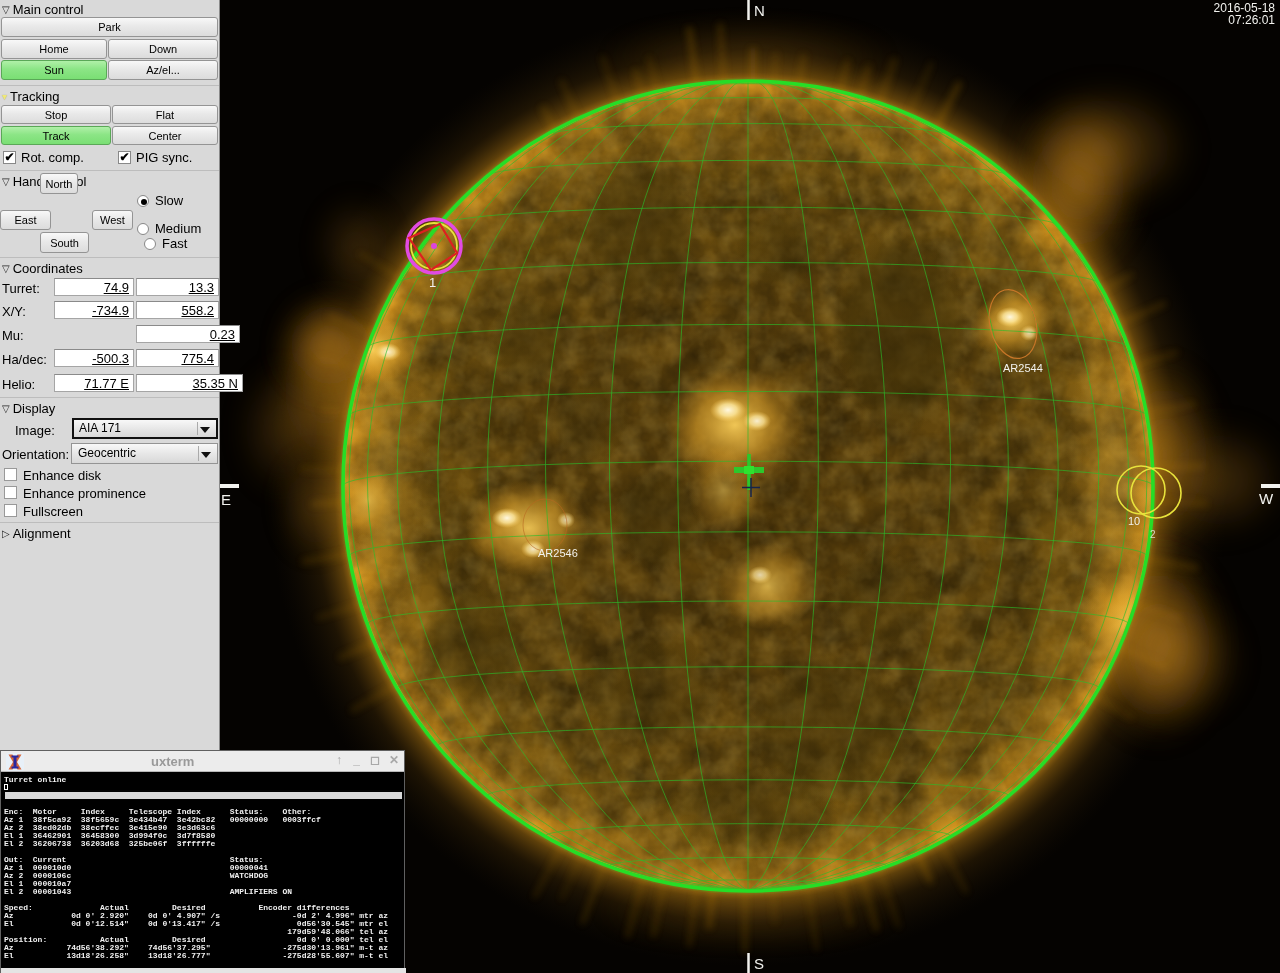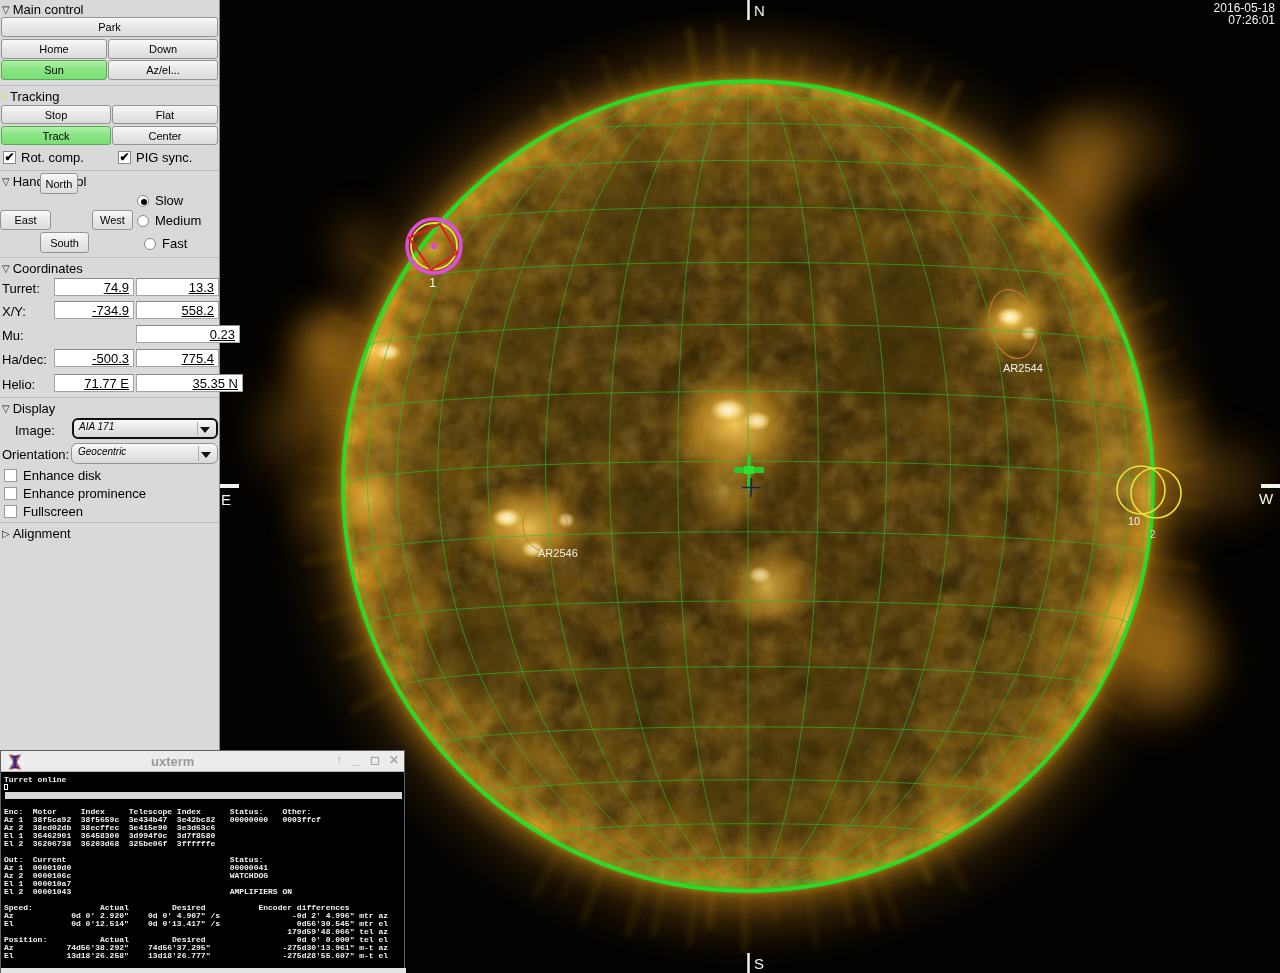--- a/index.html
+++ b/index.html
@@ -4,28 +4,28 @@
 *{box-sizing:border-box;}
 body{font-family:"Liberation Sans",sans-serif;}
 #panel{position:absolute;left:0;top:0;width:220px;height:973px;background:#d9d9d9;border-right:1px solid #8a8a8a;}
 .hdr{position:absolute;left:2px;font-size:13px;color:#000;white-space:nowrap;}
 .tri{display:inline-block;margin-right:3px;font-size:10px;color:#222;position:relative;top:-1px;}
 .btn{position:absolute;background:linear-gradient(#f8f8f8,#e9e9e9 45%,#dcdcdc);border:1px solid #949494;border-radius:3px;font-size:11px;color:#000;text-align:center;display:flex;align-items:center;justify-content:center;}
 .btn.green{background:linear-gradient(#b0f0a8,#8ce586 45%,#7adf74);border-color:#5aa857;}
 .sep{position:absolute;left:0;width:219px;height:1px;background:#bdbdbd;}
 .cbrow{position:absolute;font-size:13px;color:#000;display:flex;align-items:center;white-space:nowrap;}
 .cb{width:13px;height:13px;background:#fff;border:1px solid #888;margin-right:5px;font-size:12px;line-height:11px;color:#000;text-align:center;display:inline-block;font-weight:bold;}
-.cbrow2{position:absolute;font-size:13px;color:#000;display:flex;align-items:center;white-space:nowrap;}
+.cbrow2{position:absolute;font-size:13px;color:#000;display:flex;white-space:nowrap;}
 .cbe{width:13px;height:13px;background:#fff;border:1px solid #999;margin-right:6px;display:inline-block;}
 .radiorow{position:absolute;font-size:13px;color:#000;display:flex;align-items:center;white-space:nowrap;}
 .radio{width:12px;height:12px;border-radius:50%;background:#fff;border:1px solid #888;margin-right:6px;display:inline-block;position:relative;}
 .radio.sel::after{content:"";position:absolute;left:3px;top:3px;width:6px;height:6px;border-radius:50%;background:#000;}
 .lbl{position:absolute;font-size:13px;color:#000;white-space:nowrap;}
 .entry{position:absolute;height:18px;background:#fff;border:1px solid #a5a5a5;border-top-color:#8a8a8a;font-size:13px;color:#000;text-align:right;padding:1px 4px 0 0;text-decoration:underline;}
-.combo{position:absolute;background:linear-gradient(#f8f8f8,#e4e4e4 60%,#d8d8d8);border:1px solid #949494;border-radius:6px;font-size:10px;color:#000;padding:2px 0 0 6px;font-style:italic;}
+.combo{position:absolute;background:linear-gradient(#f8f8f8,#e4e4e4 60%,#d8d8d8);border:1px solid #949494;border-radius:0;font-size:12px;color:#000;padding:2px 0 0 6px;}
 .combo.focus{border:2px solid #111;padding:1px 0 0 5px;}
 .carrow{position:absolute;right:6px;top:8px;width:0;height:0;border-left:5px solid transparent;border-right:5px solid transparent;border-top:6px solid #111;}
 .combo.focus .carrow{top:7px;}
 .combo::before{content:"";position:absolute;right:18px;top:2px;bottom:2px;width:1px;background:#aaa;}
 #sunwrap{position:absolute;left:220px;top:0;width:1060px;height:973px;background:#000;}
 #uxwin{position:absolute;left:0px;top:750px;width:405px;height:223px;border:1px solid #606060;border-bottom:none;background:#000;}
 #uxtitle{position:absolute;left:0;top:0;width:100%;height:21px;background:#ececec;border-bottom:1px solid #b8b8b8;}
 #uxicon{position:absolute;left:5px;top:2px;}
 #uxname{position:absolute;left:150px;top:3px;font-size:13px;font-weight:bold;color:#9a9a9a;}
 .wbtn{position:absolute;top:2px;font-size:12px;font-weight:bold;color:#a8a8a8;}
@@ -263,21 +263,21 @@
   <div class="btn" style="left:112px;top:126px;width:106px;height:19px">Center</div>
   <div class="cbrow" style="left:3px;top:150px"><span class="cb">✔</span>Rot. comp.</div>
   <div class="cbrow" style="left:118px;top:150px"><span class="cb">✔</span>PIG sync.</div>
   <div class="sep" style="top:170px"></div>
   <div class="hdr" style="top:174px"><span class="tri">▽</span>Hand control</div>
   <div class="btn" style="left:40px;top:173px;width:38px;height:21px">North</div>
   <div class="btn" style="left:0px;top:210px;width:51px;height:20px">East</div>
   <div class="btn" style="left:92px;top:210px;width:41px;height:20px">West</div>
   <div class="btn" style="left:40px;top:232px;width:49px;height:21px">South</div>
   <div class="radiorow" style="left:137px;top:193px"><span class="radio sel"></span>Slow</div>
-  <div class="radiorow" style="left:137px;top:213px"><span class="radio"></span>Medium</div>
+  <div class="radiorow" style="left:137px;top:221px"><span class="radio"></span>Medium</div>
   <div class="radiorow" style="left:144px;top:236px"><span class="radio"></span>Fast</div>
   <div class="sep" style="top:257px"></div>
   <div class="hdr" style="top:261px"><span class="tri">▽</span>Coordinates</div>
   <div class="lbl" style="left:2px;top:281px">Turret:</div>
   <div class="entry" style="left:54px;top:278px;width:80px">74.9</div>
   <div class="entry" style="left:136px;top:278px;width:83px">13.3</div>
   <div class="lbl" style="left:2px;top:304px">X/Y:</div>
   <div class="entry" style="left:54px;top:301px;width:80px">-734.9</div>
   <div class="entry" style="left:136px;top:301px;width:83px">558.2</div>
   <div class="lbl" style="left:2px;top:328px">Mu:</div>

